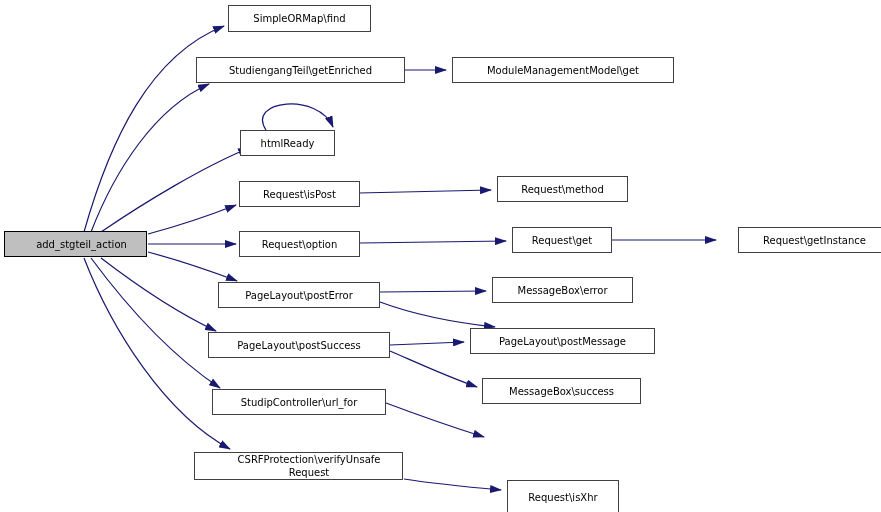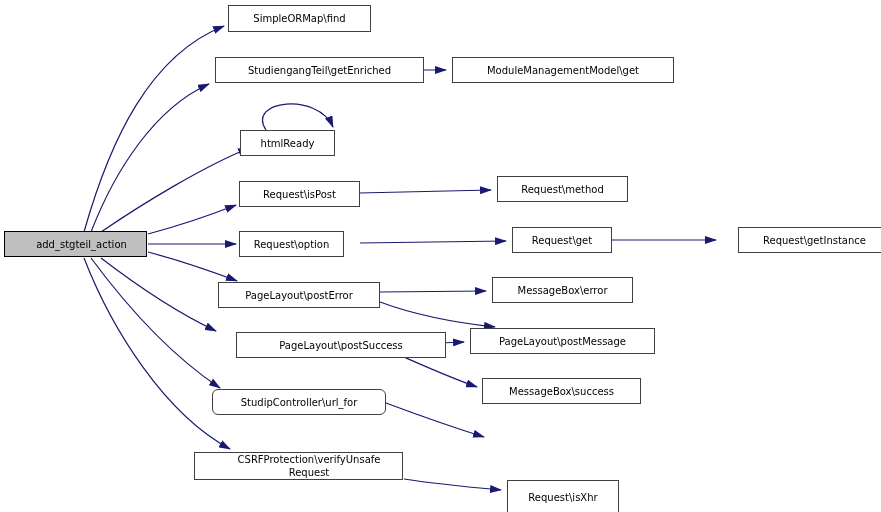--- a/index.html
+++ b/index.html
@@ -60,47 +60,47 @@
     <path class="edge" marker-end="url(#arrow)" d="M 390,345 L 464,342"></path>
     <path class="edge" marker-end="url(#arrow)" d="M 390,351 C 420,364 448,377 477,387"></path>
     <path class="edge" marker-end="url(#arrow)" d="M 386,403 C 418,415 452,427 484,437"></path>
     <path class="edge" marker-end="url(#arrow)" d="M 404,479 C 436,484 468,487 501,490"></path>
   </svg>
 
   <div class="node root" style="left:4px; top:231px; width:143px; height:26px;">add_stgteil_action</div>
 
   <div class="node" style="left:228px; top:5px; width:143px; height:27px;">SimpleORMap\find</div>
 
-  <div class="node" style="left:196px; top:57px; width:209px; height:26px;margin-left:19px;">StudiengangTeil\getEnriched</div>
+  <div class="node" style="left:196px; top:57px; width:209px; height:26px;">StudiengangTeil\getEnriched</div>
 
   <div class="node" style="left:452px; top:57px; width:222px; height:26px;">ModuleManagementModel\get</div>
 
   <div class="node" style="left:240px; top:130px; width:95px; height:26px;">htmlReady</div>
 
   <div class="node" style="left:239px; top:181px; width:121px; height:26px;">Request\isPost</div>
 
   <div class="node" style="left:497px; top:176px; width:131px; height:26px;">Request\method</div>
 
-  <div class="node" style="left:239px; top:231px; width:105px; height:26px;">Request\option</div>
+  <div class="node" style="left:239px; top:231px; width:121px; height:26px;">Request\option</div>
 
   <div class="node" style="left:512px; top:227px; width:100px; height:26px;">Request\get</div>
 
   <div class="node" style="left:738px; top:227px; width:153px; height:26px;">Request\getInstance</div>
 
   <div class="node" style="left:492px; top:277px; width:141px; height:26px;">MessageBox\error</div>
 
   <div class="node" style="left:218px; top:282px; width:162px; height:26px;">PageLayout\postError</div>
 
-  <div class="node" style="left:208px; top:332px; width:210px; height:26px;margin-left:28px;">PageLayout\postSuccess</div>
+  <div class="node" style="left:208px; top:332px; width:182px; height:26px;">PageLayout\postSuccess</div>
 
   <div class="node" style="left:470px; top:328px; width:185px; height:26px;">PageLayout\postMessage</div>
 
   <div class="node" style="left:482px; top:378px; width:159px; height:26px;">MessageBox\success</div>
 
-  <div class="node" style="left:212px; top:389px; width:174px; height:26px;border-radius:6px;">StudipController\url_for</div>
+  <div class="node" style="left:212px; top:389px; width:174px; height:26px;">StudipController\url_for</div>
 
 
   <div class="node" style="left:194px; top:452px; width:209px; height:28px;padding-left:21px;">CSRFProtection\verifyUnsafe
 Request</div>
 
   <div class="node" style="left:507px; top:480px; width:112px; height:35px;">Request\isXhr</div>
 
 </div>
 
 </body></html>

